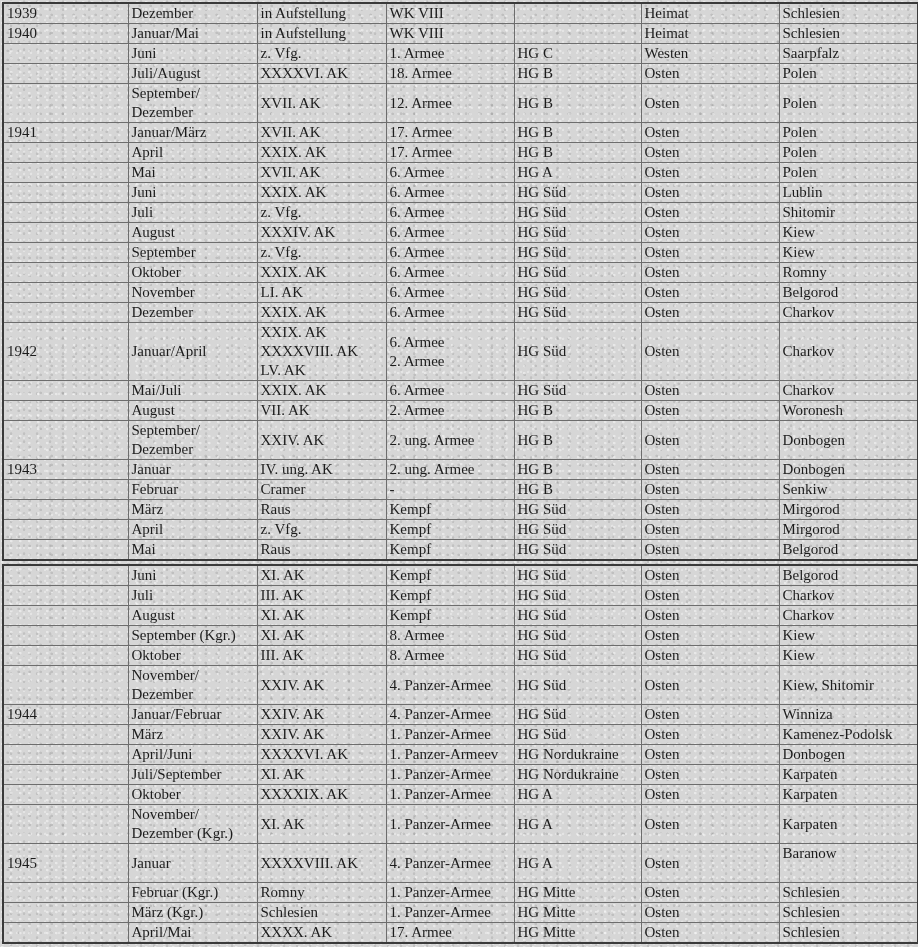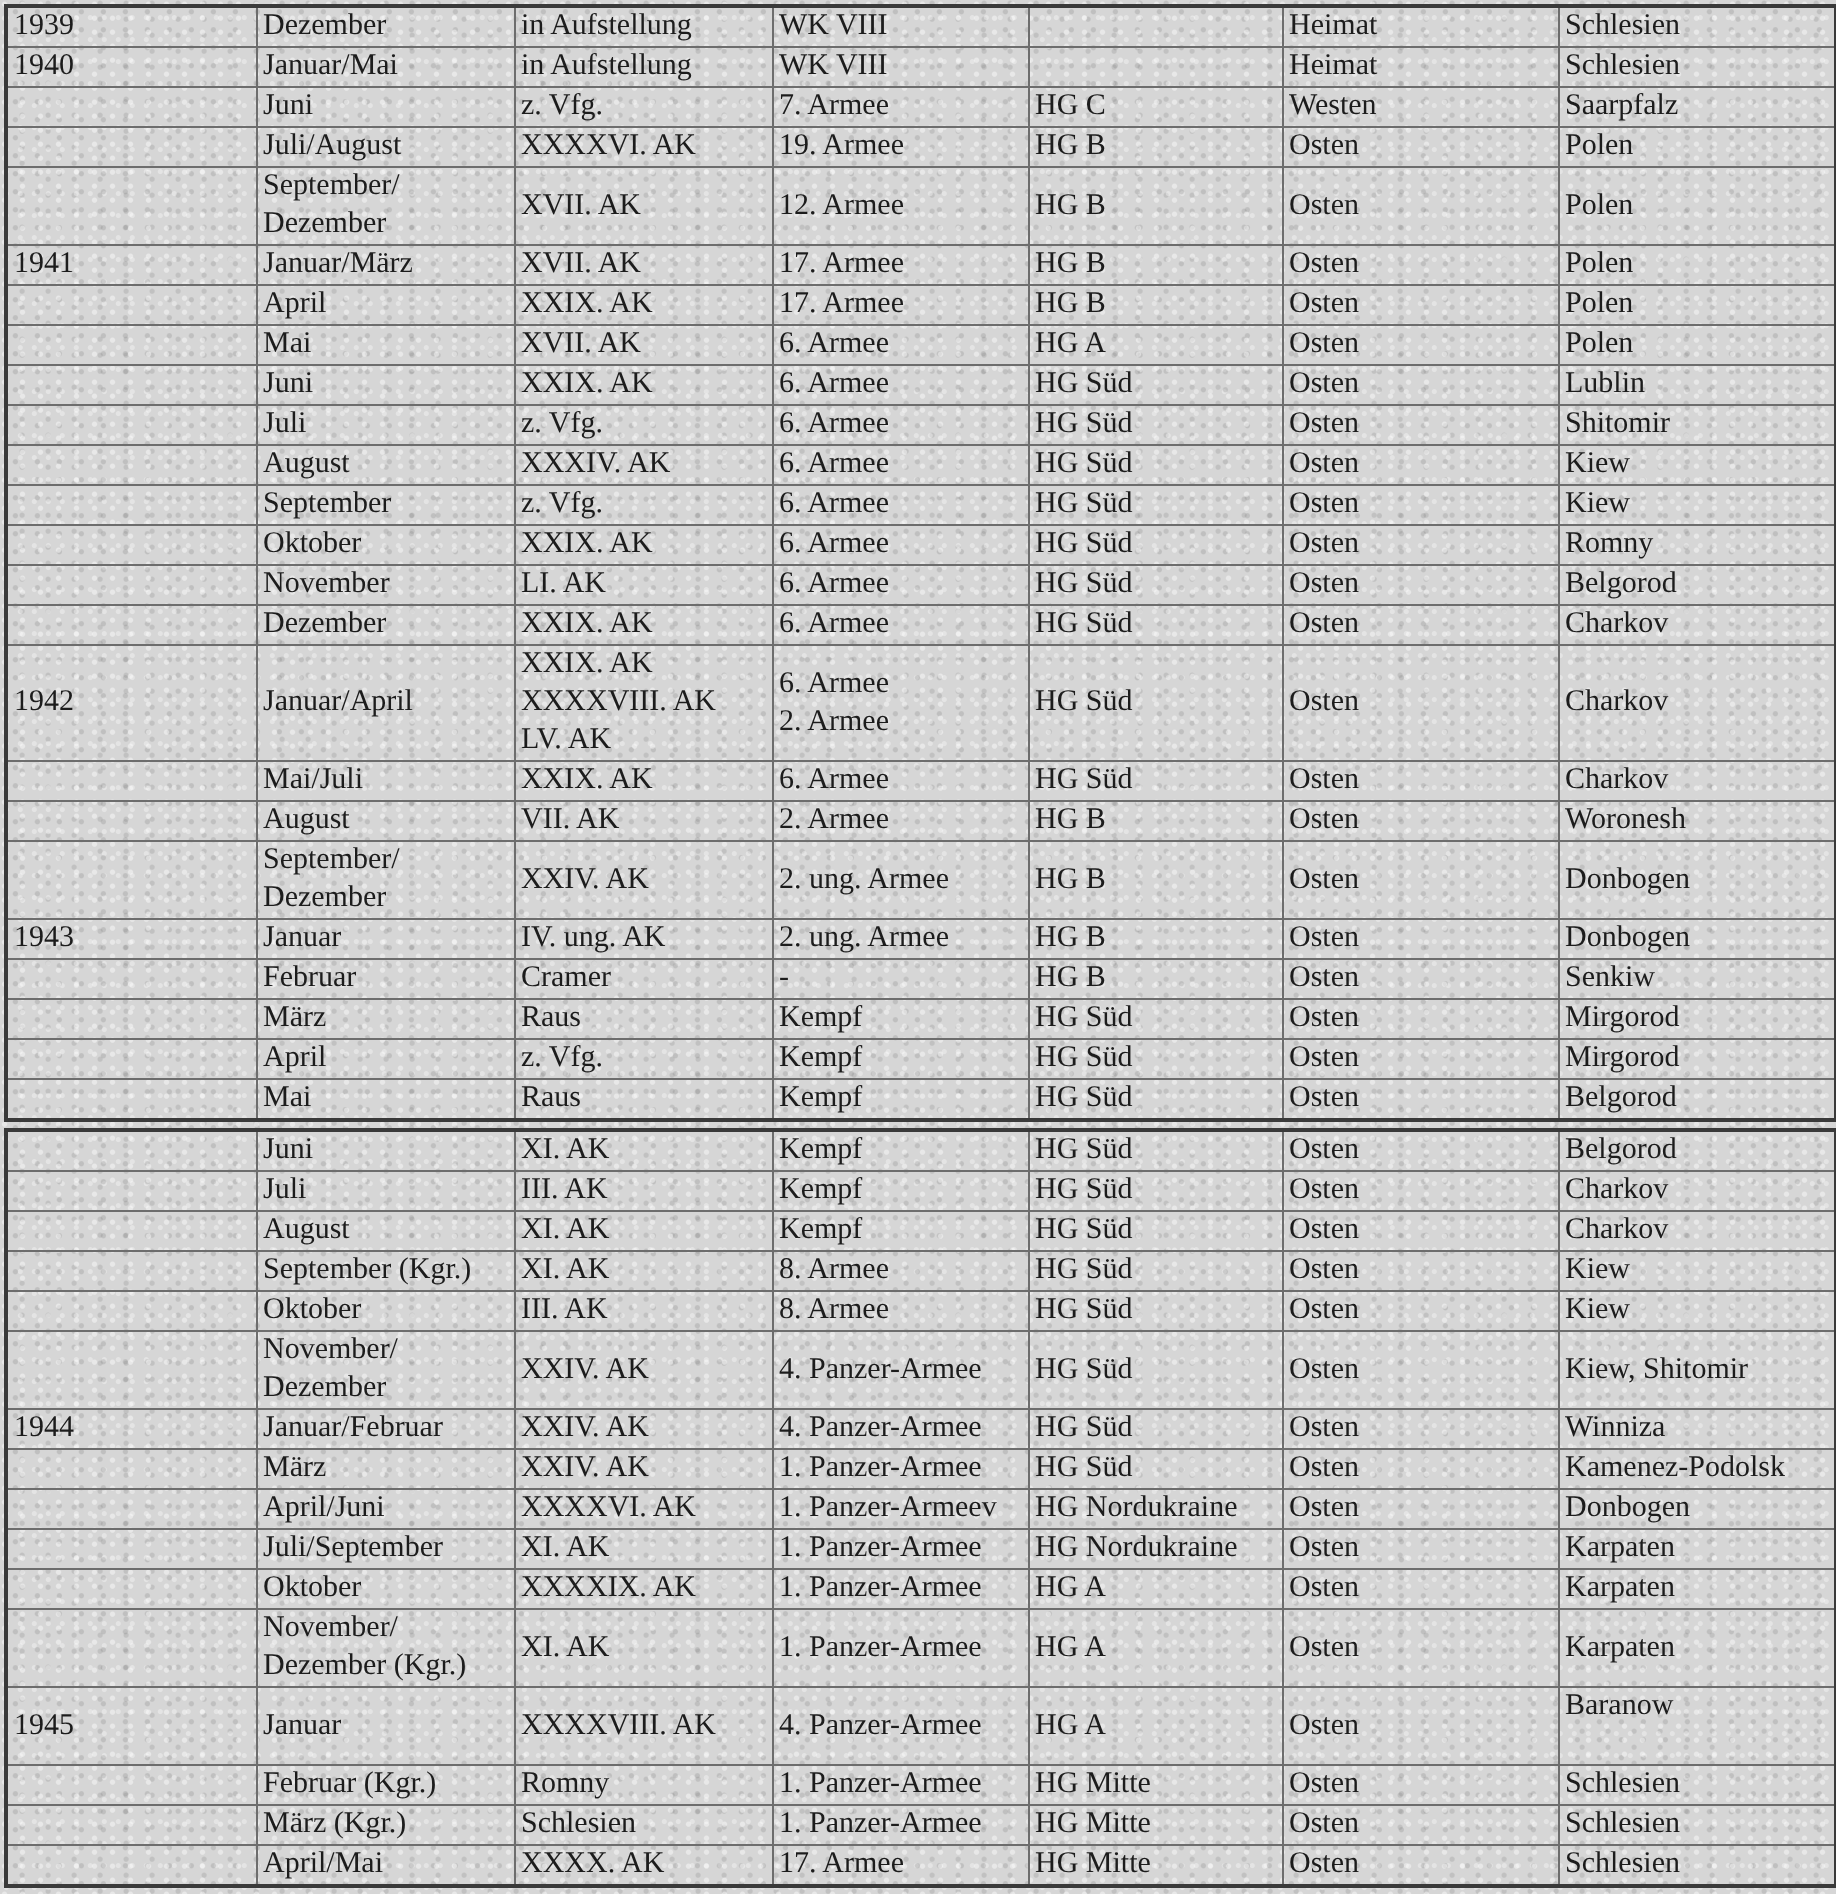--- a/index.html
+++ b/index.html
@@ -72,30 +72,30 @@
             <td>in Aufstellung</td>
             <td>WK VIII</td>
             <td></td>
             <td>Heimat</td>
             <td>Schlesien</td>
           </tr>
           <tr class="h1">
             <td></td>
             <td>Juni</td>
             <td>z. Vfg.</td>
-            <td>7. Armee</td>
+            <td>1. Armee</td>
             <td>HG C</td>
             <td>Westen</td>
             <td>Saarpfalz</td>
           </tr>
           <tr class="h1">
             <td></td>
             <td>Juli/August</td>
             <td>XXXXVI. AK</td>
-            <td>19. Armee</td>
+            <td>18. Armee</td>
             <td>HG B</td>
             <td>Osten</td>
             <td>Polen</td>
           </tr>
           <tr class="h2">
             <td></td>
             <td>September/
 Dezember</td>
             <td>XVII. AK</td>
             <td>12. Armee</td>

